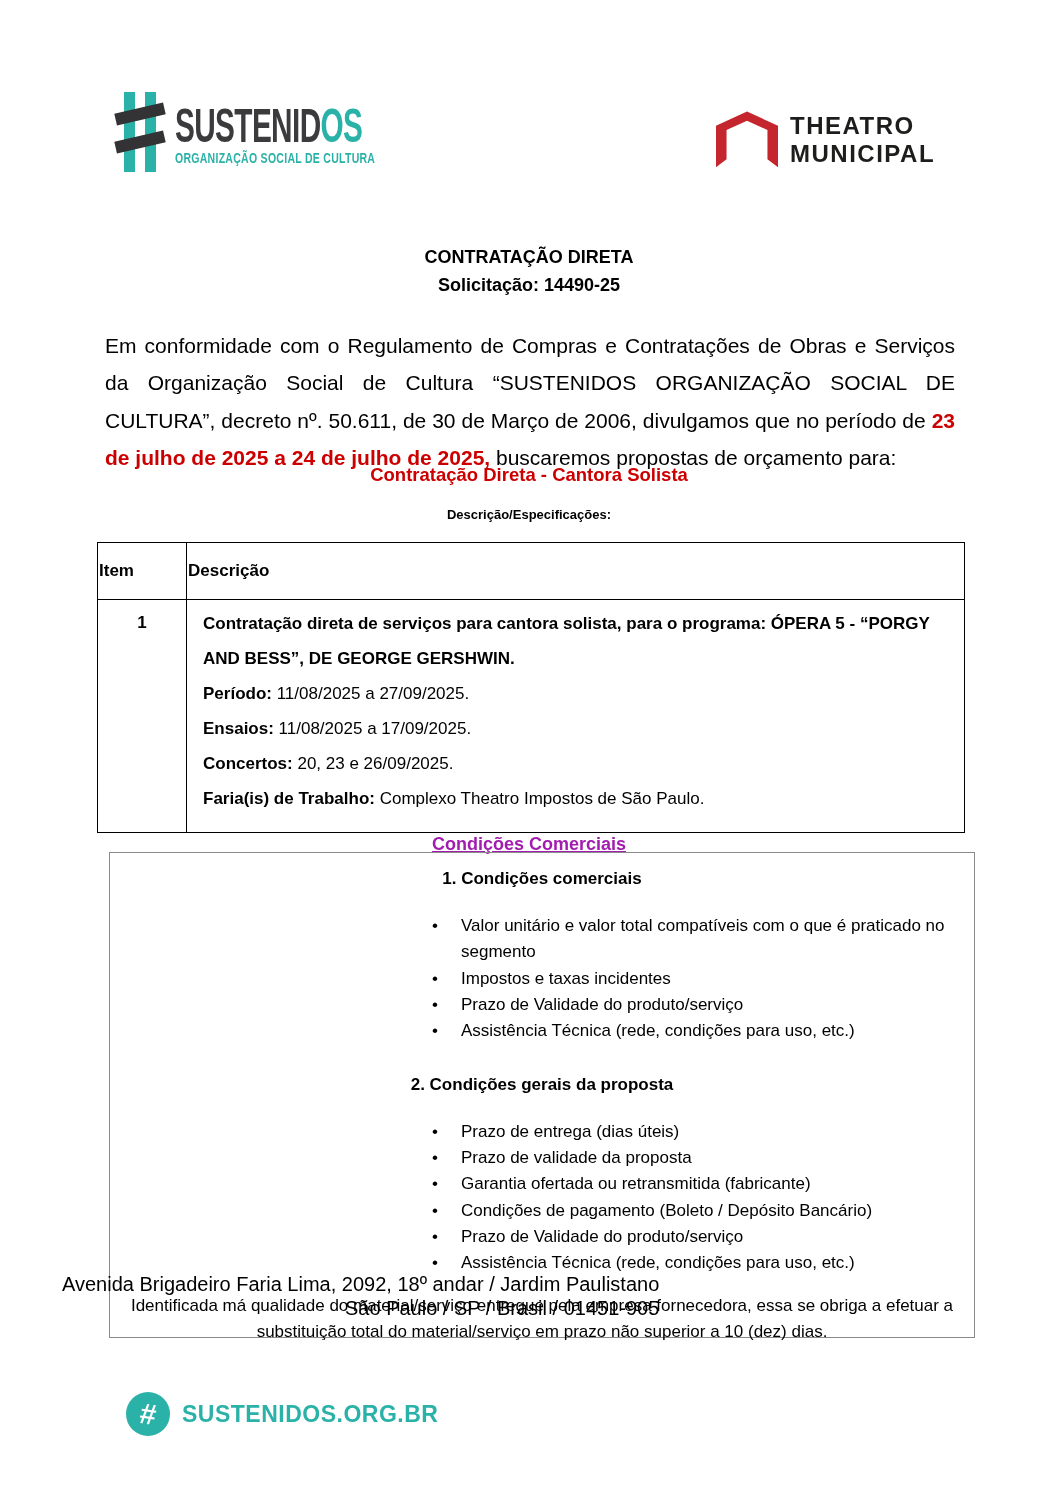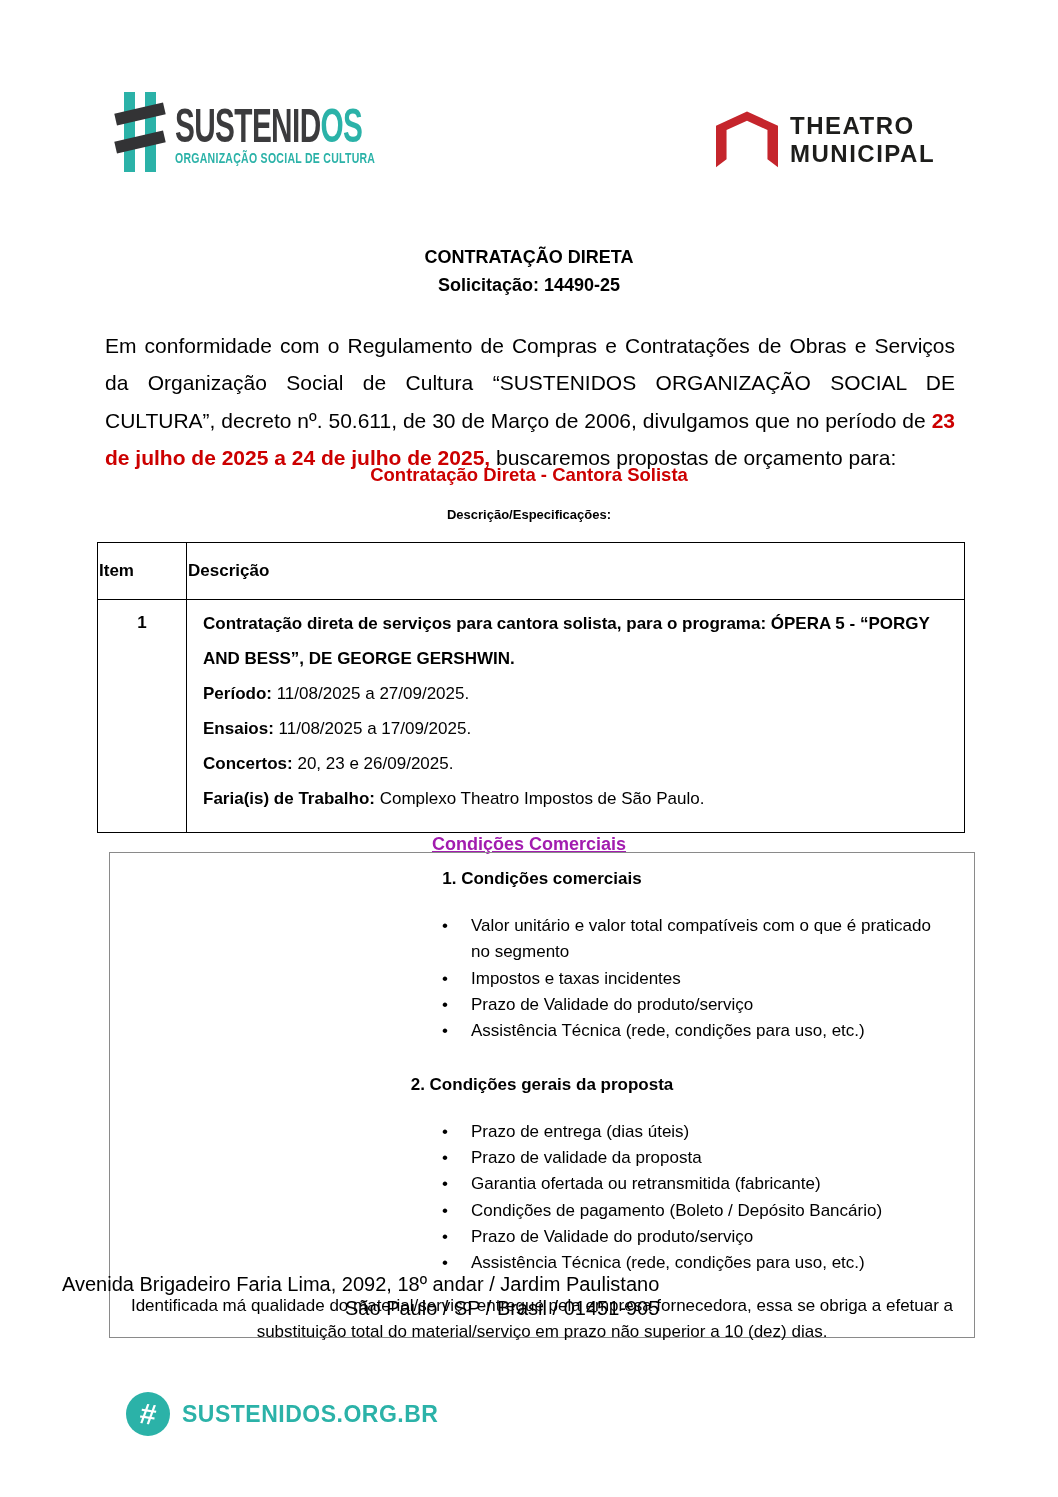--- a/index.html
+++ b/index.html
@@ -49,21 +49,21 @@
   .desc-cell { padding:6px 16px 16px; line-height:2.06; text-align:left; vertical-align:top; }
   .b { font-weight:bold; }
   
   .cond-h { position:absolute; left:0; top:810px; width:1058px; text-align:center;
             color:#a21caf; font-weight:bold; font-size:18px;margin-top:24px; }
   .cond-h span { text-decoration:underline; }
   .cond-box { position:absolute; left:109px; top:852px; width:866px; height:486px;
               border:1px solid #8a8a8a; font-size:17px; box-sizing:border-box; }
   .cond-box h3 { margin:16px 0 24px; text-align:center; font-size:17px; font-weight:bold; }
   .cond-box h3.second { margin-top:30px; }
-  .cond-box ul { list-style:none; margin:16px; padding:0 10px 0 345px; }
+  .cond-box ul { list-style:none; margin:6px; padding:0 10px 0 345px; }
   .cond-box li { position:relative; line-height:1.55; }
   .cond-box li::before { content:"\2022"; position:absolute; left:-29px; top:0; }
   .note { margin:16px 10px 0; text-align:center; line-height:1.55; }
   
   .f-address { position:absolute; left:62px; top:1272px; font-size:20px; line-height:24px;text-align:right; }
   .f-logo { position:absolute; left:126px; top:1392px; height:48px; }
   .f-circle { position:absolute; left:0; top:0; width:44px; height:44px; border-radius:50%;
               background:#2BB2A8; color:#fff; font-weight:bold; font-size:29px;
               text-align:center; line-height:44px; }
   .f-circle span { display:inline-block; transform:rotate(8deg); }

